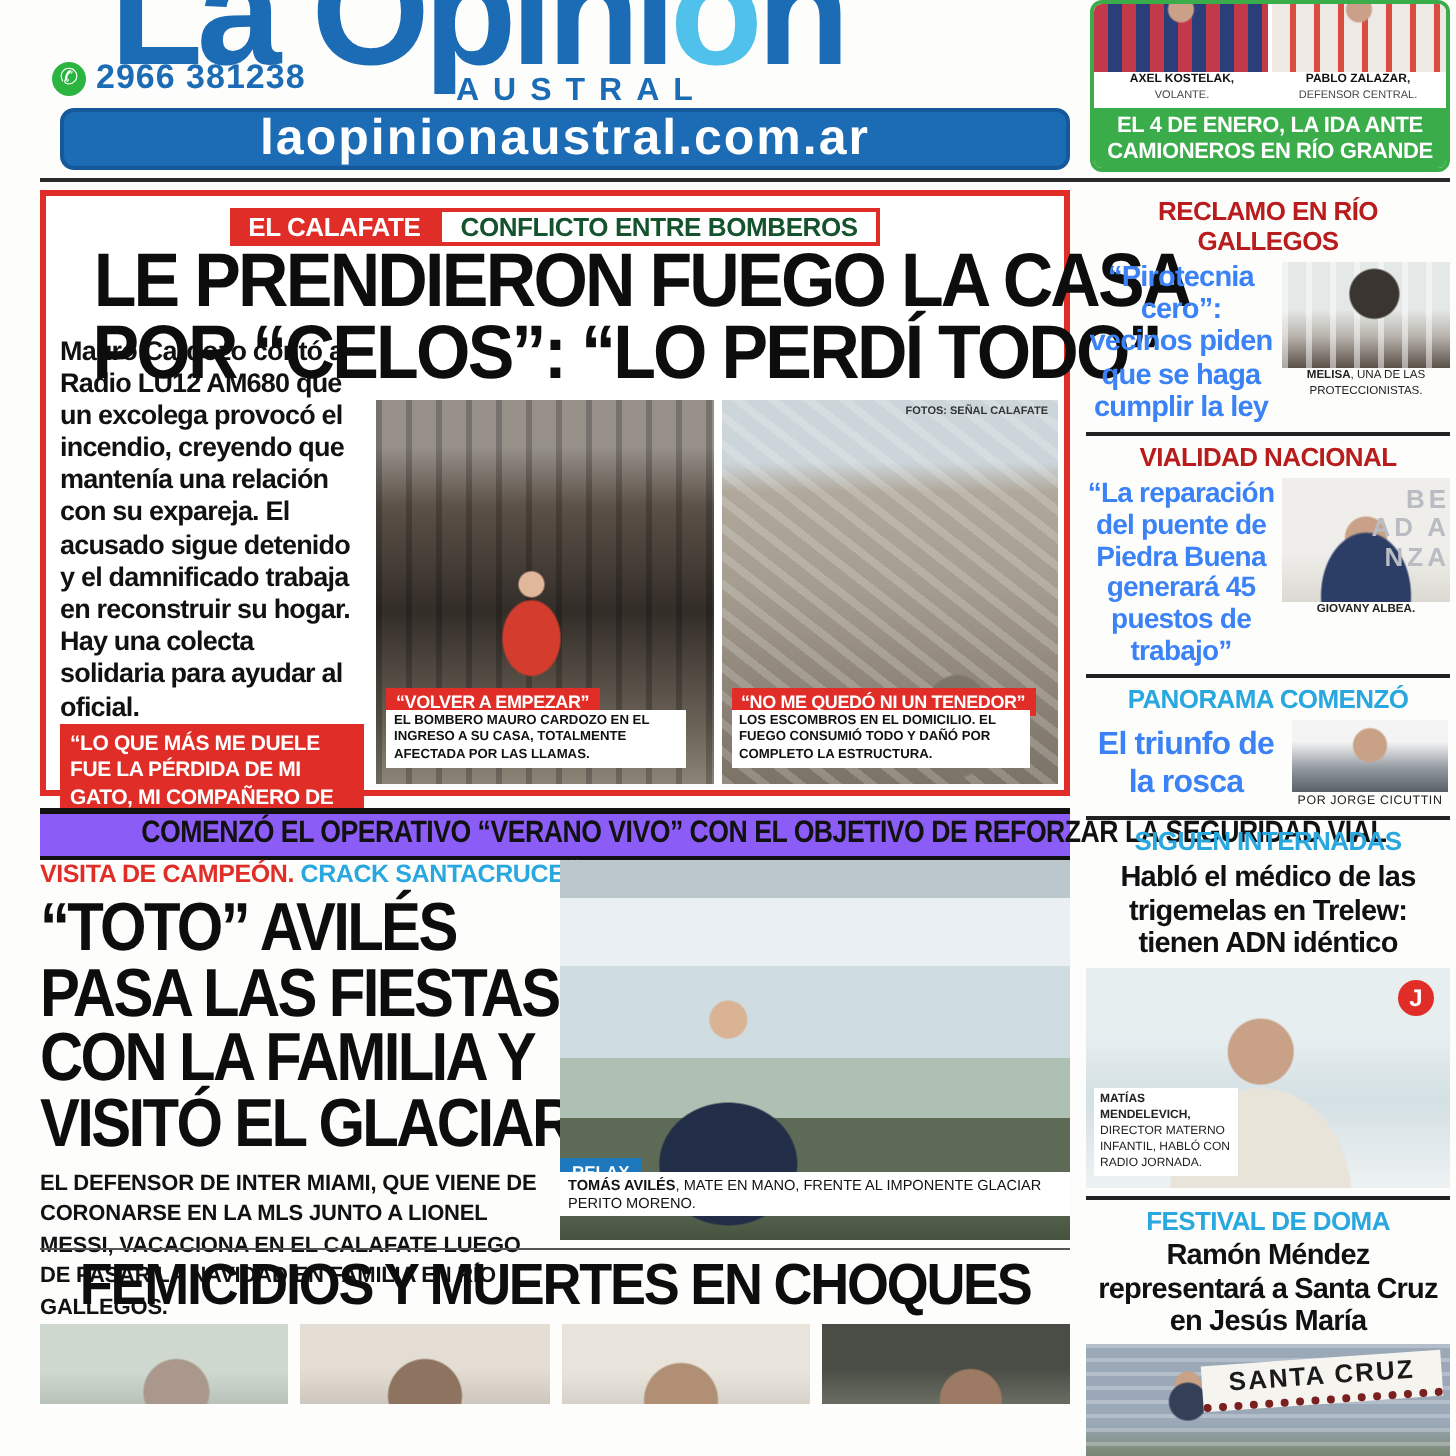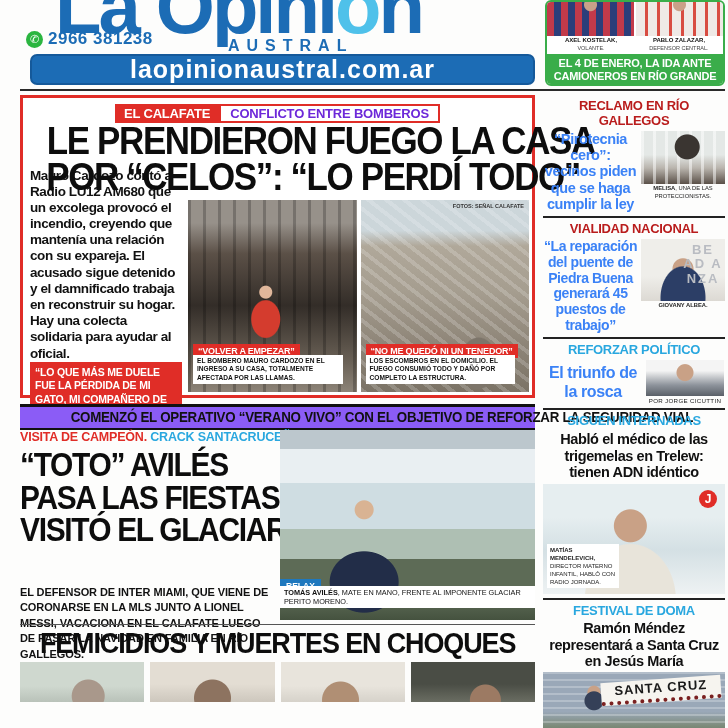--- a/index.html
+++ b/index.html
@@ -27,21 +27,21 @@
   .t-photo.p2 { background:radial-gradient(circle at 50% 8%, #caa089 0 6px, transparent 7px), repeating-linear-gradient(90deg,#efe9e6 0 9px,#d84c42 9px 12px); }
   .teaser-names { display:flex; padding:1px 0 2px; }
   .t-name { width:50%; text-align:center; font-size:6px; font-weight:bold; line-height:1.3; }
   .t-role { font-weight:normal; color:#444; font-size:5.5px; }
   .teaser-banner { background:#3aad4a; color:#fff; font-weight:bold; font-size:11px; text-align:center; line-height:1.15; padding:3px 2px; letter-spacing:-0.2px; }
 
   
   .main-story { position:absolute; left:20px; top:95px; width:515px; height:303px; border:3px solid #e02d27; background:#fff; }
   .tags { display:flex; justify-content:center; margin-top:6px; }
   .tag-loc { background:#e02d27; color:#fff; font-weight:bold; font-size:13px; padding:2px 9px; letter-spacing:-0.2px; }
-  .tag-topic { background:#fff; color:#6d28d9; border:2px solid #e02d27; font-weight:bold; font-size:13px; padding:0 9px; letter-spacing:-0.2px; }
+  .tag-topic { background:#fff; color:#14532d; border:2px solid #e02d27; font-weight:bold; font-size:13px; padding:0 9px; letter-spacing:-0.2px; }
   .ms-headline { text-align:right; margin-top:1px; line-height:0.94; }
   .ms-headline .hl { display:inline-block; transform:scaleX(0.92); transform-origin:center; font-size:38px; font-weight:bold; letter-spacing:-1.5px; white-space:nowrap; color:#0d0d0d; }
   .ms-content { display:flex; margin-top:5px; height:192px; padding:0 3px; gap:4px; }
   .ms-text { width:158px; display:flex; flex-direction:column; justify-content:center; padding:1px 2px 2px 4px; }
   .ms-body { font-size:13.5px; font-weight:bold; line-height:1.2; letter-spacing:-0.4px; }
   .ms-quote { background:#e02d27; color:#fff; font-weight:bold; font-size:10.5px; line-height:1.3; padding:4px 5px; letter-spacing:-0.2px; }
   .ms-photo { position:relative; flex:1; overflow:hidden; }
   .ms-photo.ph1 { background:
       radial-gradient(circle at 46% 48%, #e0b79b 0 6px, transparent 7px),
       radial-gradient(ellipse at 46% 62%, #d43c2e 0 14px, transparent 15px),
@@ -99,21 +99,21 @@
       radial-gradient(circle at 55% 30%, #3a3531 0 12px, transparent 13px),
       repeating-linear-gradient(90deg, rgba(255,255,255,0.5) 0 3px, transparent 3px 12px),
       linear-gradient(180deg,#e4e8e6 0 45%, #b9b4ad 70%, #5a5048 100%); }
   .sb-cap { font-size:5.8px; text-align:center; line-height:1.35; margin-top:1px; color:#222; }
   .sb-cap b { font-weight:bold; }
   .s2-head { width:95px; font-size:14px; line-height:1.12; }
   .s2-photo { width:84px; height:62px; position:relative; overflow:hidden; background:
       radial-gradient(ellipse at 50% 95%, #2c3e66 0 22px, transparent 23px),
       radial-gradient(circle at 50% 48%, #c9a186 0 10px, transparent 11px),
       linear-gradient(180deg,#efeeea 0 60%, #dcd9d3 100%); }
-  .s2-photo .bg-letters { position:absolute; top:4px; left:0; right:0; text-align:center; font-size:13px; font-weight:bold; color:#b9bcc2; letter-spacing:2px; line-height:1.1;margin-left:40px; }
+  .s2-photo .bg-letters { position:absolute; top:4px; left:0; right:0; text-align:right; font-size:13px; font-weight:bold; color:#b9bcc2; letter-spacing:2px; line-height:1.1;margin-left:40px; }
   .s3-head { width:100px; font-size:16px; line-height:1.15; padding-top:4px; }
   .s3-fig { width:78px; }
   .s3-photo { width:78px; height:36px; background:
       radial-gradient(circle at 50% 35%, #c9a186 0 8px, transparent 9px),
       linear-gradient(180deg,#f4f4f4 0 30%, #8d939b 70%, #5a6068 100%); }
   .s3-cap { font-size:6.2px; text-align:center; margin-top:1px; color:#222; letter-spacing:0.3px; }
   .s4-head { font-size:14.5px; font-weight:bold; text-align:center; line-height:1.13; letter-spacing:-0.4px; margin-top:1px; }
   .s5-photo { position:relative; width:182px; height:110px; margin-top:4px; overflow:hidden; background:
       radial-gradient(circle at 48% 38%, #c9a186 0 16px, transparent 17px),
       radial-gradient(ellipse at 48% 105%, #e8e4da 0 45px, transparent 46px),
@@ -194,20 +194,21 @@
   <span class="hl">COMENZÓ EL OPERATIVO “VERANO VIVO” CON EL OBJETIVO DE REFORZAR LA SEGURIDAD VIAL</span>
 </div>
 
 <div class="toto">
   <div class="toto-kicker">
     <span class="kick-red">VISITA DE CAMPEÓN.</span><span class="kick-blue"> CRACK SANTACRUCEÑO</span>
   </div>
   <div class="toto-headline">
     <div><span class="hl">“TOTO” AVILÉS</span></div>
     <div><span class="hl">PASA LAS FIESTAS</span></div>
+    <div><span class="hl">CON LA FAMILIA Y</span></div>
     <div><span class="hl">VISITÓ EL GLACIAR</span></div>
   </div>
   <div class="toto-deck">EL DEFENSOR DE INTER MIAMI, QUE VIENE DE CORONARSE EN LA MLS JUNTO A LIONEL MESSI, VACACIONA EN EL CALAFATE LUEGO DE PASAR LA NAVIDAD EN FAMILIA EN RÍO GALLEGOS.</div>
   <div class="toto-photo">
     <div class="relax-label">RELAX</div>
     <div class="toto-cap"><b>TOMÁS AVILÉS</b><span>, MATE EN MANO, FRENTE AL IMPONENTE GLACIAR PERITO MORENO.</span></div>
   </div>
 </div>
 
 <div class="informe">
@@ -244,21 +245,21 @@
         <div class="s2-photo">
           <div class="bg-letters">BE AD A NZA</div>
         </div>
         <div class="sb-cap"><b>GIOVANY ALBEA.</b></div>
       </div>
     </div>
   </div>
   <div class="sb-divider"></div>
 
   <div>
-    <div class="sb-kicker blue">REFORZAR POLÍTICO</div>
+    <div class="sb-kicker blue">PANORAMA COMENZÓ</div>
     <div class="sb-row">
       <div class="sb-head s3-head">El triunfo de la rosca</div>
       <div class="s3-fig">
         <div class="s3-photo"></div>
         <div class="s3-cap">POR JORGE CICUTTIN</div>
       </div>
     </div>
   </div>
   <div class="sb-divider"></div>
 

